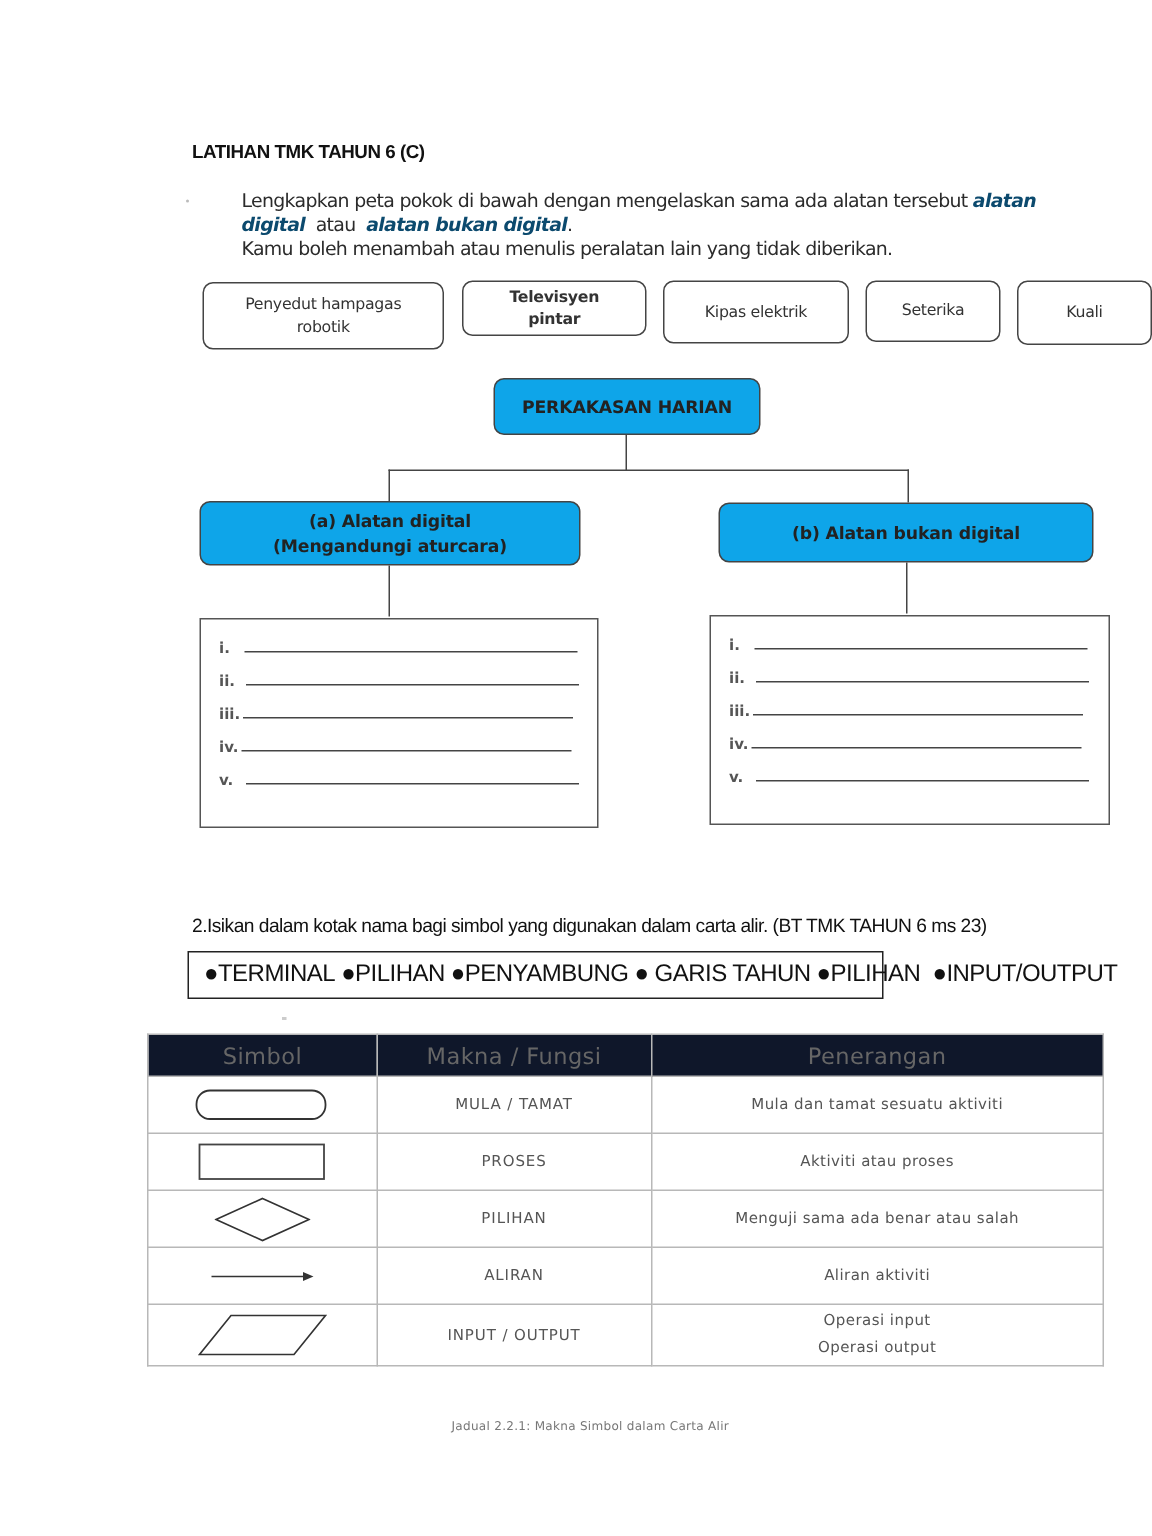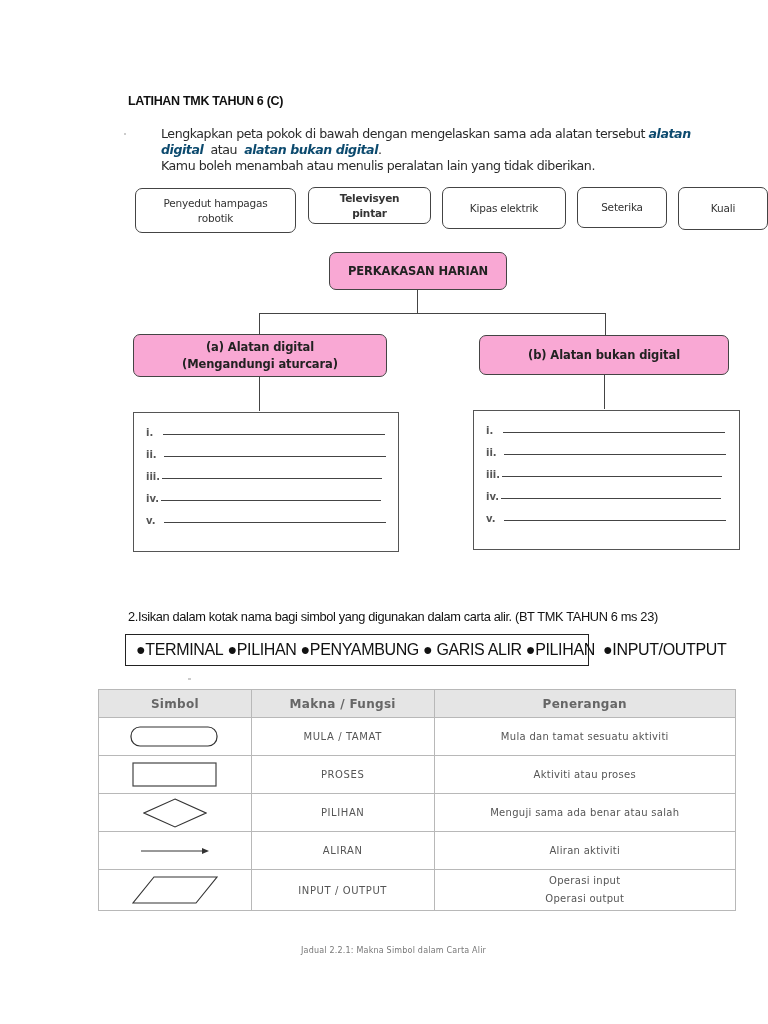--- a/index.html
+++ b/index.html
@@ -20,21 +20,21 @@
     }
     .instr b { font-style: italic; color: #0c4a6e; }
     .dot { left: 88px; top: 133px; width: 2px; height: 2px; background: #bbb; border-radius: 50%; }
     .item-box {
       border: 1.3px solid #444; border-radius: 7px; background: #fff;
       display: flex; align-items: center; justify-content: center; text-align: center;
       font-size: 10.5px; line-height: 15px; color: #333; box-sizing: border-box;
       font-family: "DejaVu Sans", sans-serif; letter-spacing: -0.2px;
     }
     .tree-box {
-      border: 1.3px solid #444; border-radius: 7px; background: #f9a8d4;
+      border: 1.3px solid #444; border-radius: 7px; background: #0ea5e9;
       display: flex; align-items: center; justify-content: center; text-align: center;
       font-size: 11.5px; line-height: 17px; font-weight: bold; color: #222; box-sizing: border-box;
       font-family: "DejaVu Sans", sans-serif; letter-spacing: -0.1px;
     }
     .line { background: #444; }
     .answer-box {
       border: 1.3px solid #555; background: #fff; box-sizing: border-box;
     }
     .ans-row {
       position: absolute; left: 12px; display: flex; align-items: flex-end;
@@ -54,21 +54,21 @@
     }
     .options-box span { margin-right: 4px; white-space: pre; }
     .tiny-dot { left: 152px; top: 678px; width: 3px; height: 2px; background: #ccc; }
     table.sym {
       position: absolute; left: 98px; top: 689px; width: 638px; border-collapse: collapse;
       font-family: "DejaVu Sans", sans-serif; font-size: 10px; color: #555;
     }
     table.sym th, table.sym td {
       border: 1px solid #b8b8b8; text-align: center; vertical-align: middle; padding: 0;
     }
-    table.sym th { background: #e5e5e5; height: 27px; font-size: 12px; font-weight: bold; color: #666; letter-spacing: 0.3px; }
+    table.sym th { background: #0f172a; height: 27px; font-size: 15px; font-weight: normal; color: #666; letter-spacing: 0.3px; }
     table.sym td { height: 37px; letter-spacing: 0.6px; }
     table.sym td.desc { letter-spacing: 0.3px; color: #555; font-size: 10px; line-height: 18px; }
     .caption {
       left: 265px; top: 946px; font-size: 8px; color: #777; font-family: "DejaVu Sans", sans-serif; letter-spacing: 0.2px;
     }
     svg { display: block; margin: 0 auto; }
   </style>
 </head>
 <body>
 
@@ -167,21 +167,21 @@
       <span class="lbl">v.</span>
       <span class="blank" style="width:222px;margin-left:8px"></span>
     </div>
 </div>
 
 <div class="abs q2">2.Isikan dalam kotak nama bagi simbol yang digunakan dalam carta alir. (BT TMK TAHUN 6 ms 23)</div>
 <div class="abs options-box">
   <span>●TERMINAL</span>
   <span>●PILIHAN</span>
   <span>●PENYAMBUNG</span>
-  <span>● GARIS ALIR</span>
+  <span>● GARIS TAHUN</span>
   <span>●PILIHAN </span>
   <span>●INPUT/OUTPUT</span>
 </div>
 <div class="abs tiny-dot"></div>
 
 <table class="sym">
   <colgroup>
       <col style="width:153px">
       <col style="width:183px">
       <col style="width:302px">

